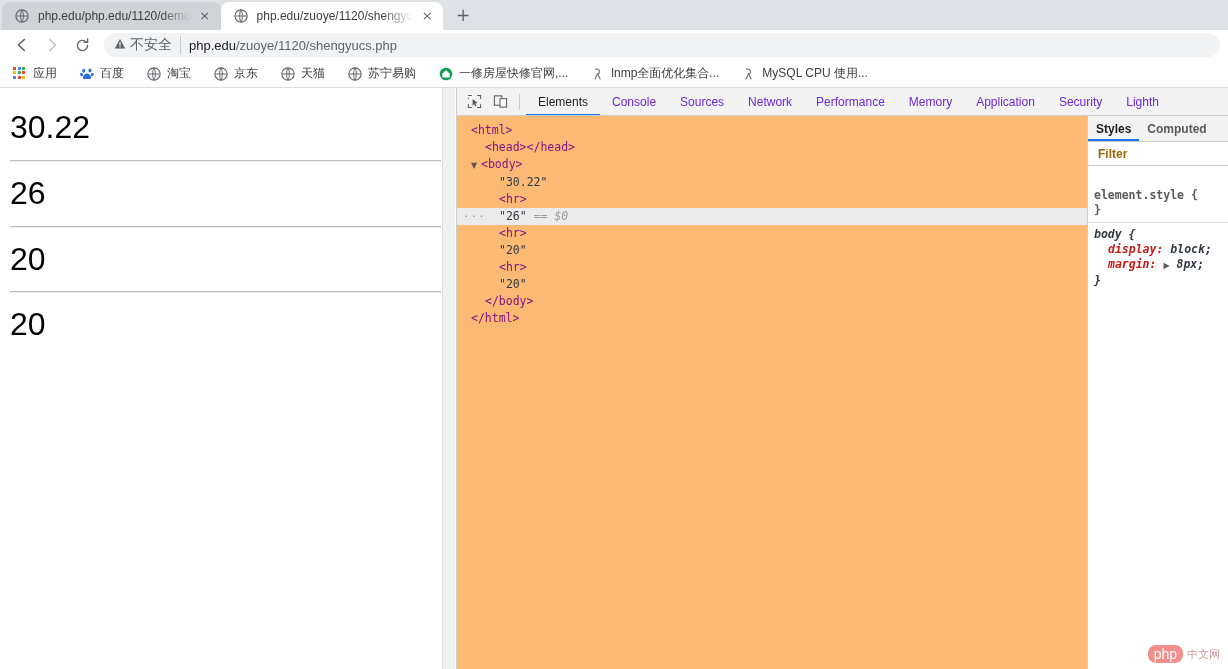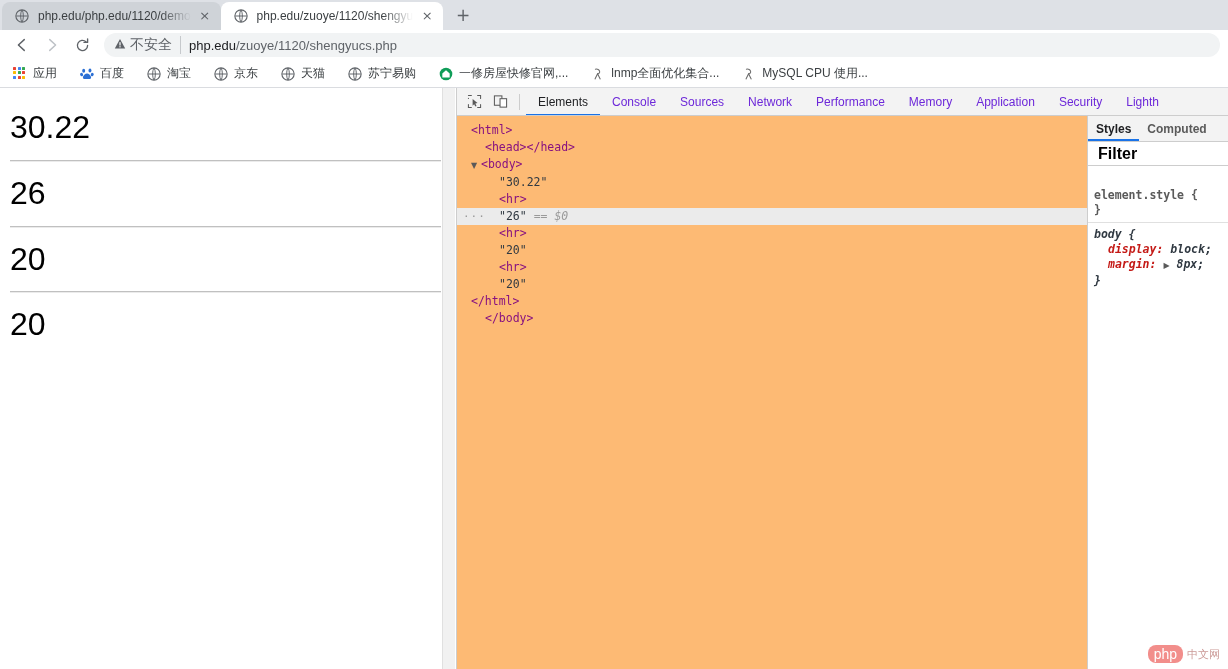--- a/index.html
+++ b/index.html
@@ -283,22 +283,22 @@
     color: #5a5a5a;
     white-space: nowrap;
   }
   .styles-tab.active { color: #202124; box-shadow: inset 0 -2px 0 0 #1a73e8; }
   .styles-filter {
     height: 24px;
     flex: 0 0 24px;
     border-bottom: 1px solid #cdcdcd;
     display: flex; align-items: center;
     padding: 0 10px;
-    font-size: 16px;
-    color: #000000;
+    font-size: 12px;
+    color: #a16207;
     background: #ffffff;
   }
   .css-block {
     font-family: "DejaVu Sans Mono", monospace;
     font-size: 11.5px;
     line-height: 15px;
     padding: 4px 8px 4px 6px;
     color: #303942;
   }
   .css-block.first { padding-top: 22px; color: #5a5a5a; }
@@ -577,26 +577,26 @@
           </div>
 
           <div class="dom-row" style="padding-left:42px">
             <span class="tagc">&lt;hr&gt;</span>
           </div>
 
           <div class="dom-row" style="padding-left:42px">
             <span class="textc">"20"</span>
           </div>
 
+          <div class="dom-row" style="padding-left:28px">
+            <span class="tagc">&lt;/body&gt;</span>
+          </div>
+
           <div class="dom-row" style="padding-left:14px">
             <span class="tagc">&lt;/html&gt;</span>
-          </div>
-
-          <div class="dom-row" style="padding-left:28px">
-            <span class="tagc">&lt;/body&gt;</span>
           </div>
         </div>
 
         <div class="styles-panel">
           <div class="styles-tabs">
             <div class="styles-tab active">Styles</div>
             <div class="styles-tab">Computed</div>
           </div>
 
           <div class="styles-filter">Filter</div>

